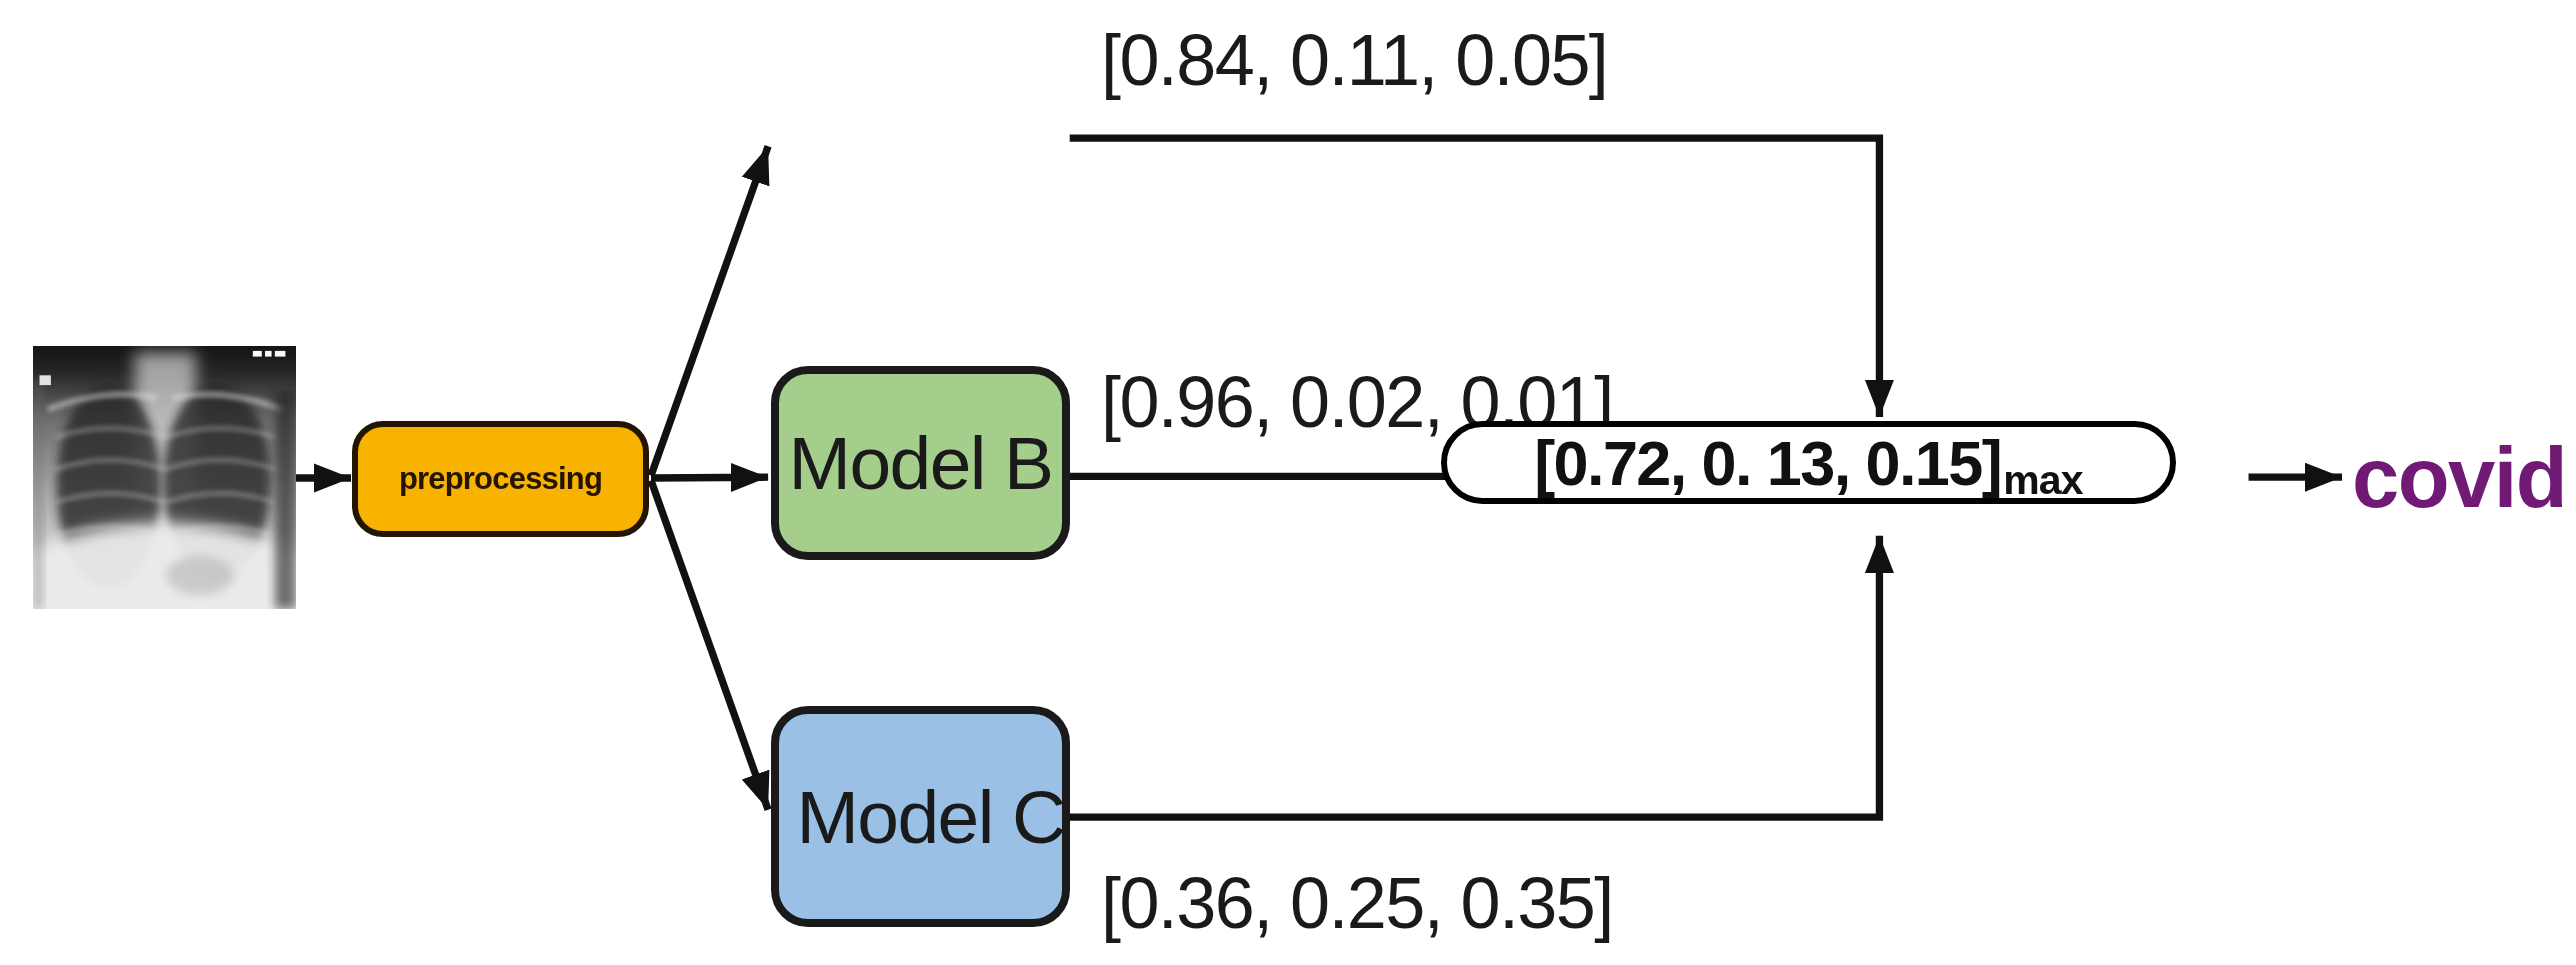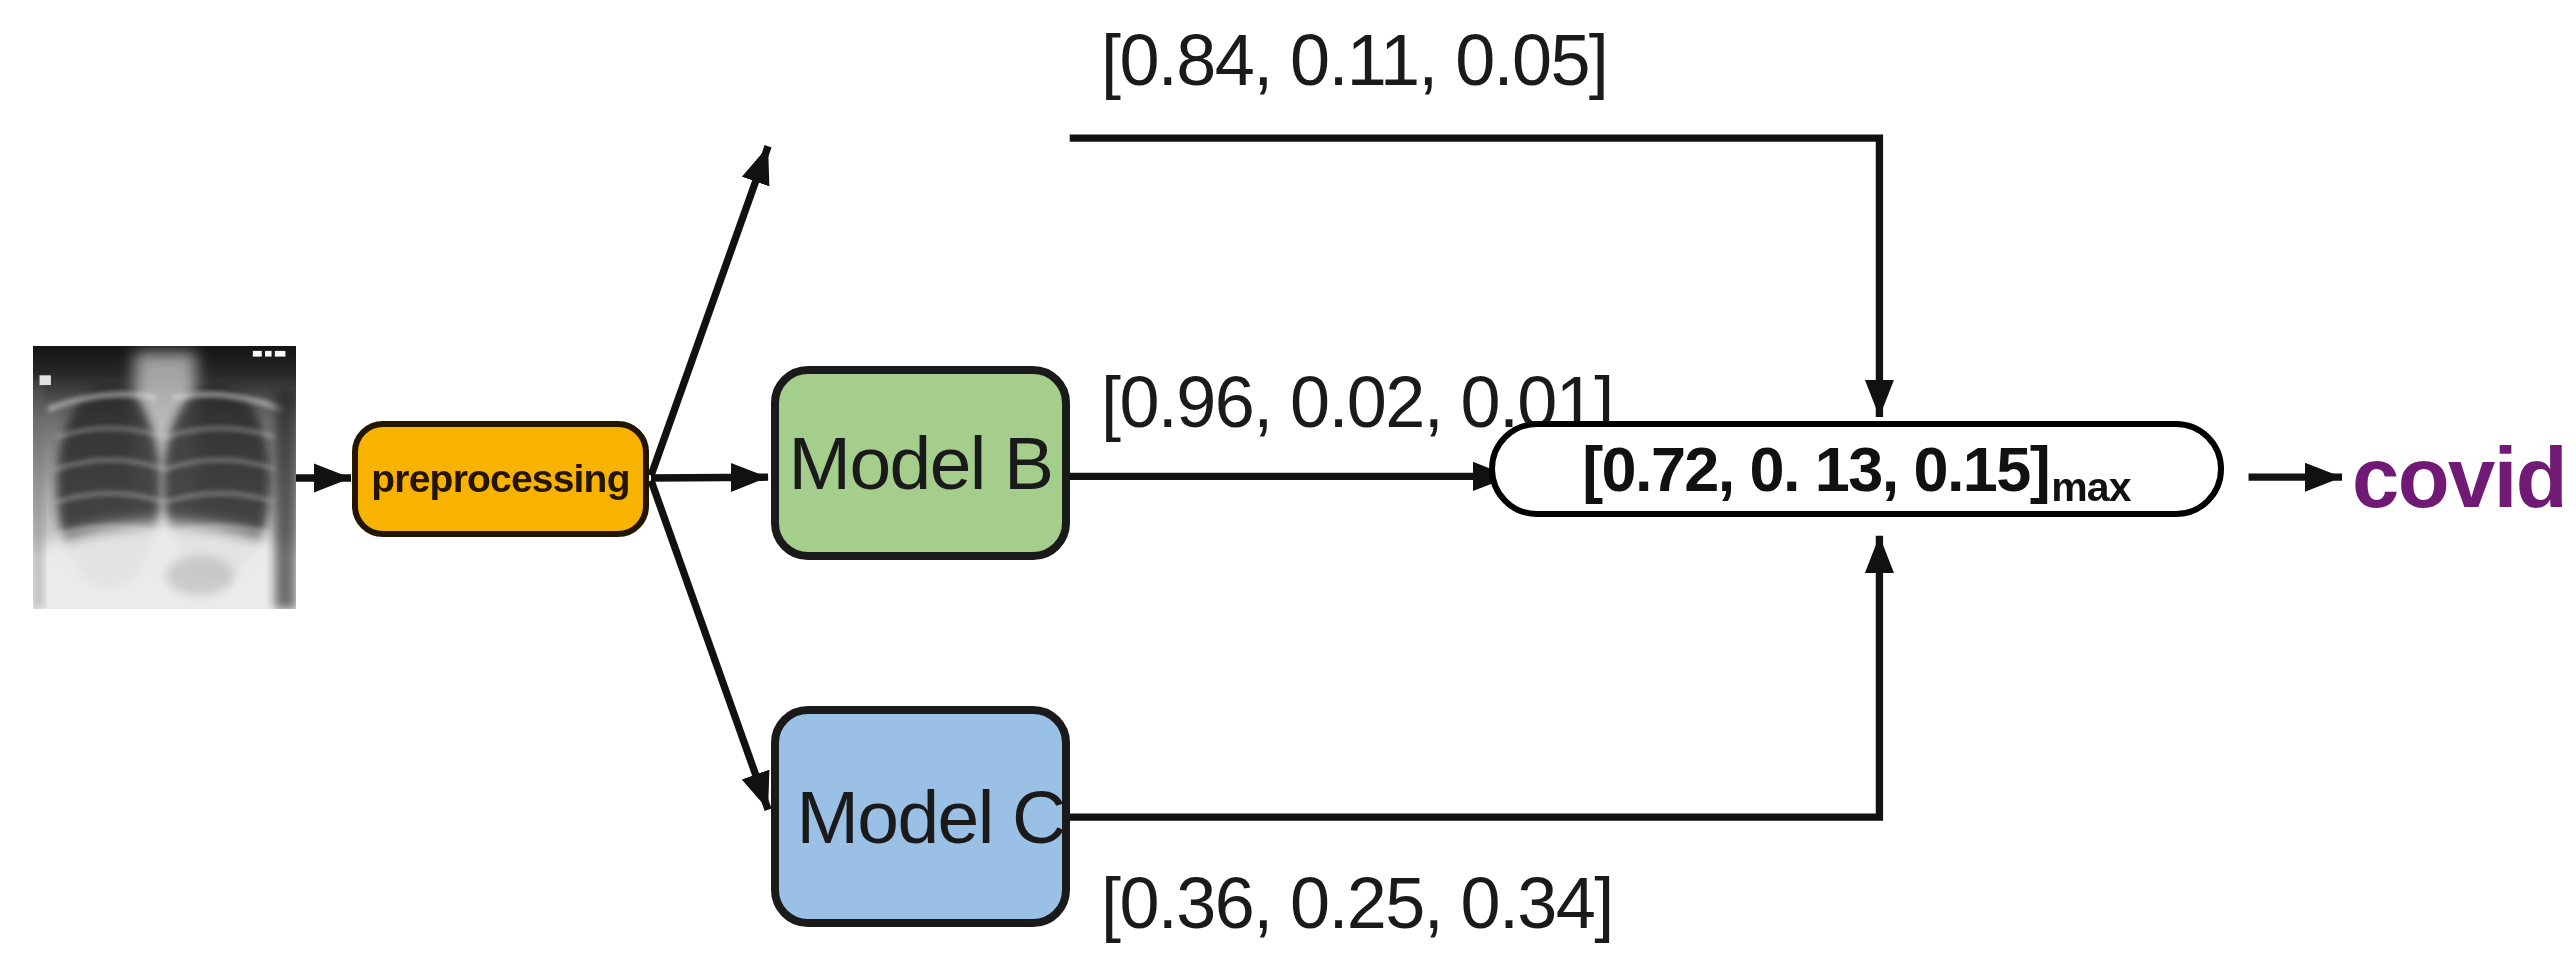--- a/index.html
+++ b/index.html
@@ -13,40 +13,40 @@
   .wires{position:absolute;left:0;top:0;width:2576px;height:965px;}
   .node{
     position:absolute;box-sizing:border-box;
     display:flex;align-items:center;justify-content:center;
     white-space:nowrap;
   }
   .xray{position:absolute;left:33px;top:346px;width:263px;height:263px;}
   .pre-box{
     left:352px;top:421px;width:297px;height:116px;
     border:6.5px solid #241500;border-radius:31px;
-    font-size:39px;font-weight:bold;letter-spacing:-0.8px;
+    font-size:31px;font-weight:bold;letter-spacing:-0.8px;
   }
   .model-box{
     width:299px;height:224px;
     border:8.1px solid #1a1a1a;border-radius:37px;
     font-size:75px;letter-spacing:-1.6px;
   }
   .model-a{left:771px;top:26px;}
   .model-b{left:771px;top:366px;height:194px;}
   .model-c{left:771px;top:706px;height:221px;padding-left:20px;}
   .vec{
     position:absolute;left:1101px;
     font-size:72px;color:#1a1a1a;letter-spacing:-1.6px;
     white-space:nowrap;line-height:73px;height:73px;
   }
   .vec-a{top:24.4px;}
   .vec-b{top:366px;}
   .vec-c{top:867px;}
   .capsule{
-    left:1489px;top:421px;width:735px;height:96px;
+    left:1441px;top:421px;width:735px;height:83px;
     border:6.5px solid #000000;border-radius:56px;
     background:#ffffff;
     font-size:63px;font-weight:bold;letter-spacing:-1.6px;
   }
   .capsule .subscript{
     font-size:41px;font-weight:bold;
     position:relative;top:18px;margin-left:2px;letter-spacing:-0.8px;
   }
   .covid{
     left:2343px;top:431px;width:232px;height:94px;
@@ -134,21 +134,21 @@
 
   <div class="node model-box model-b" style="background-color: rgb(165, 206, 140); border-color: rgb(26, 26, 26); color: rgb(26, 26, 26);">
     <span>Model B</span>
   </div>
   <div class="node model-box model-c" style="background-color: rgb(154, 192, 229); border-color: rgb(26, 26, 26); color: rgb(26, 26, 26);">
     <span>Model C</span>
   </div>
 
   <div class="vec vec-a">[0.84, 0.11, 0.05]</div>
   <div class="vec vec-b">[0.96, 0.02, 0.01]</div>
-  <div class="vec vec-c">[0.36, 0.25, 0.34]</div>
+  <div class="vec vec-c">[0.36, 0.25, 0.35]</div>
 
   <div class="node capsule" style="background-color: rgb(255, 255, 255); border-color: rgb(0, 0, 0); color: rgb(17, 17, 17);">
     <span>[0.72, 0. 13, 0.15]</span>
       <span class="subscript">max</span>
   </div>
 
   <div class="node covid" style="color: #701a75;">covid</div>
 
 </div>
 

